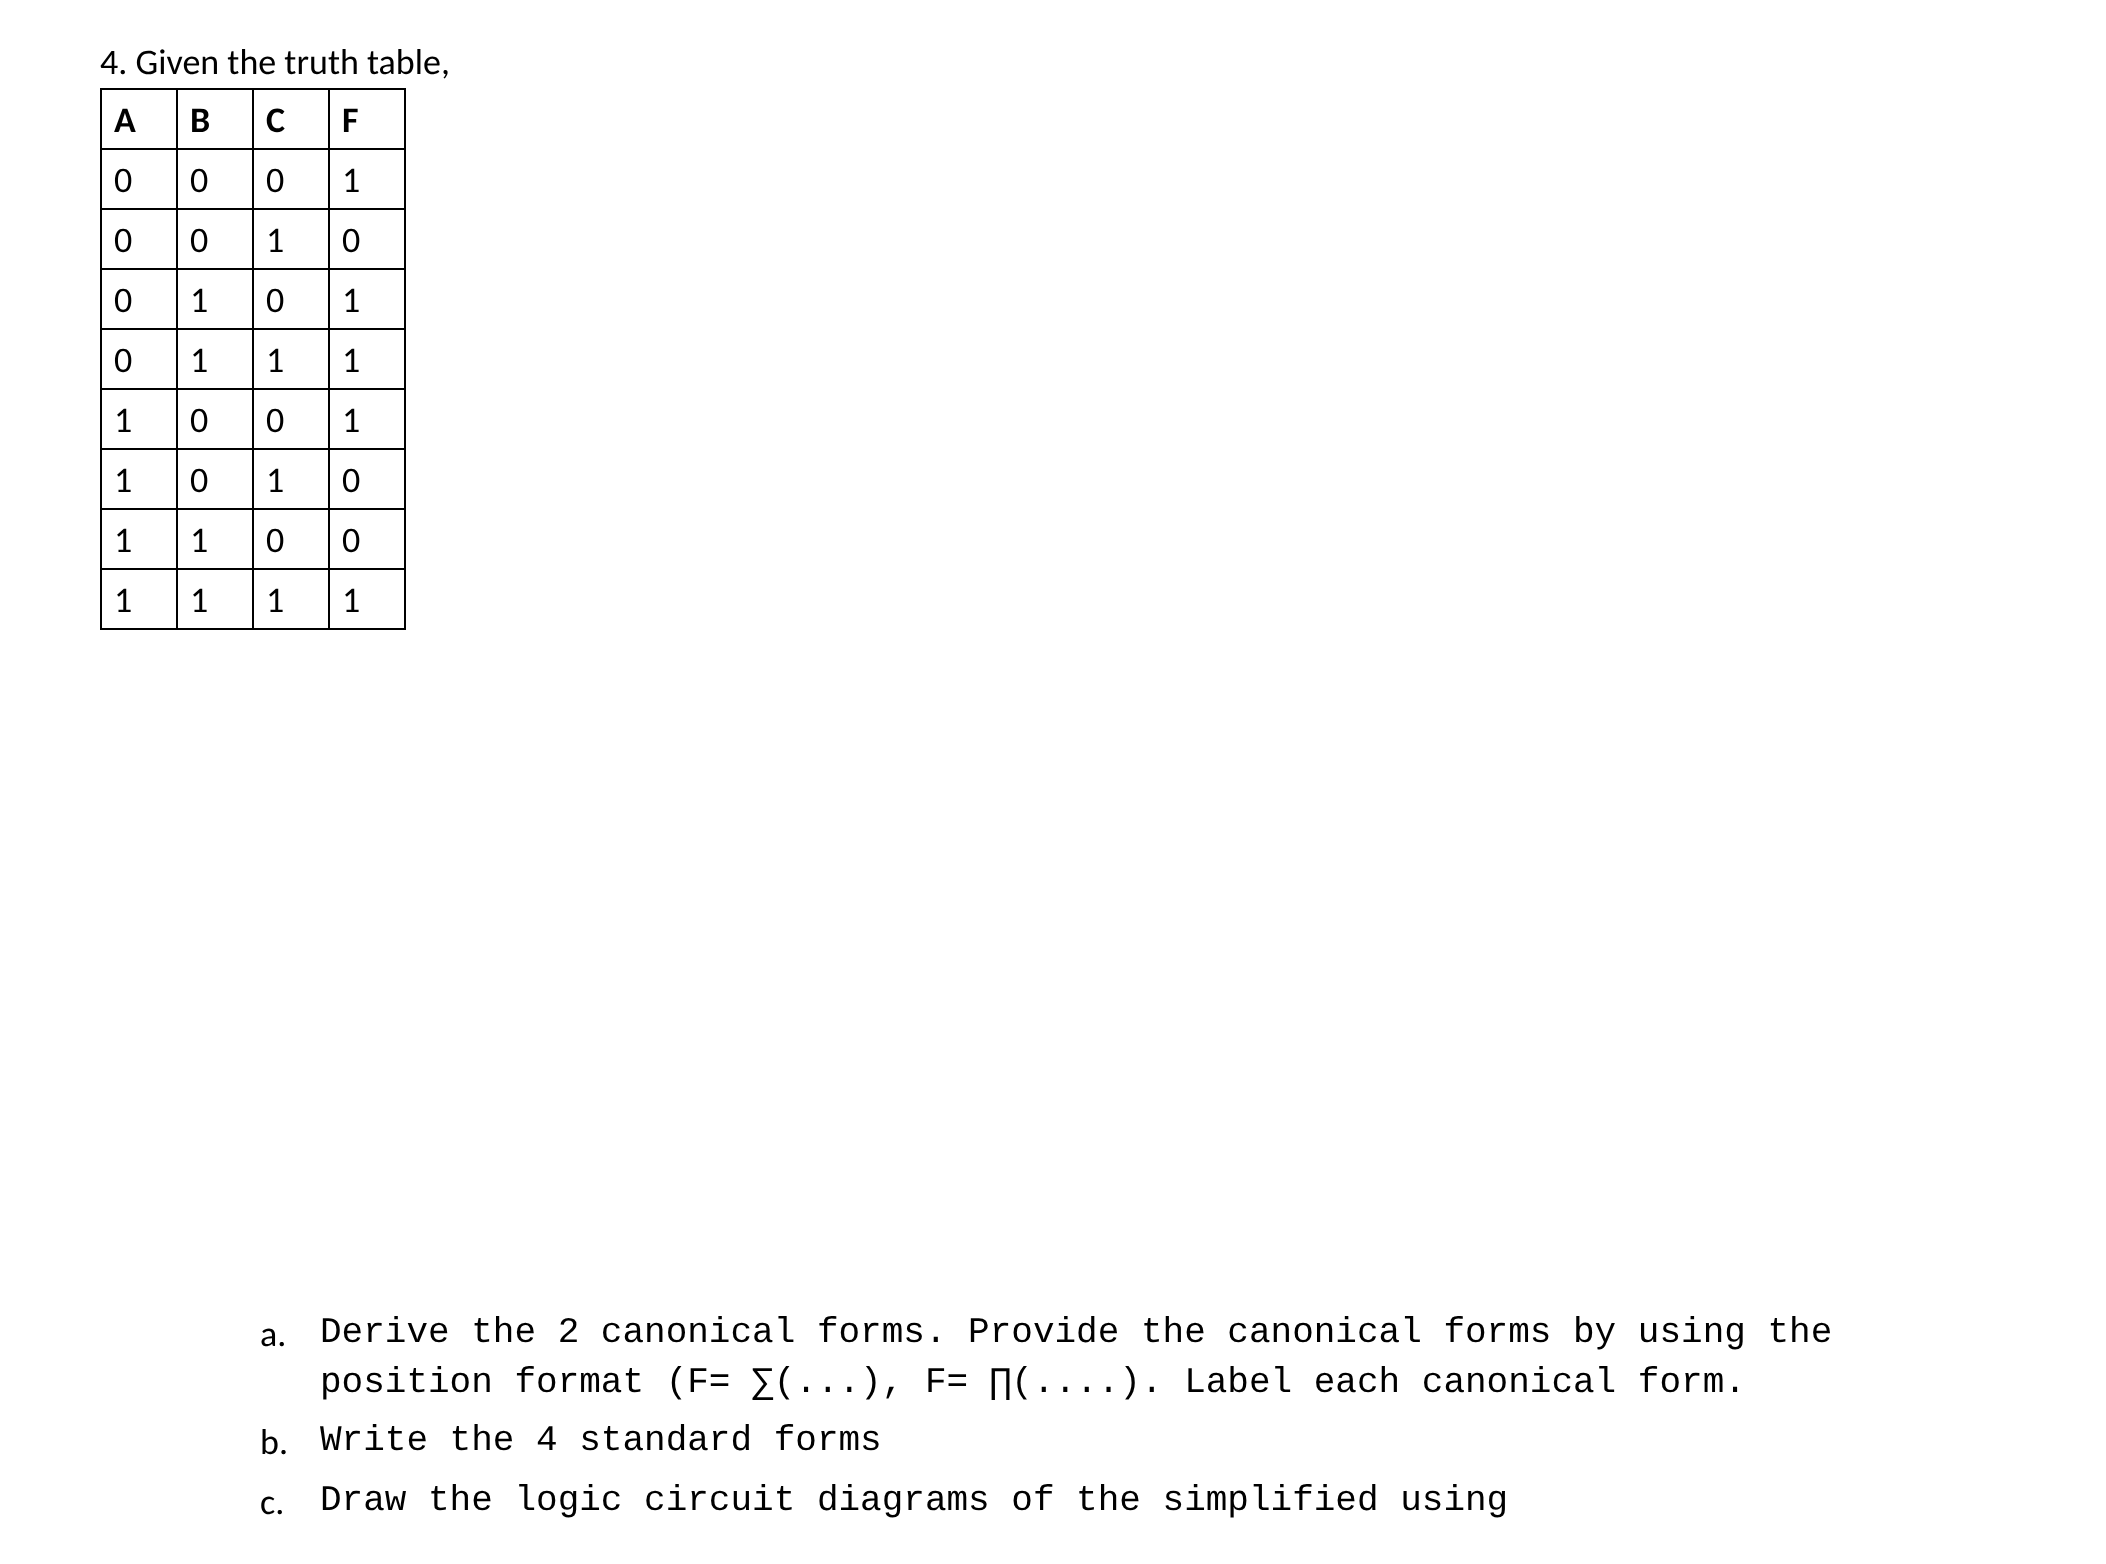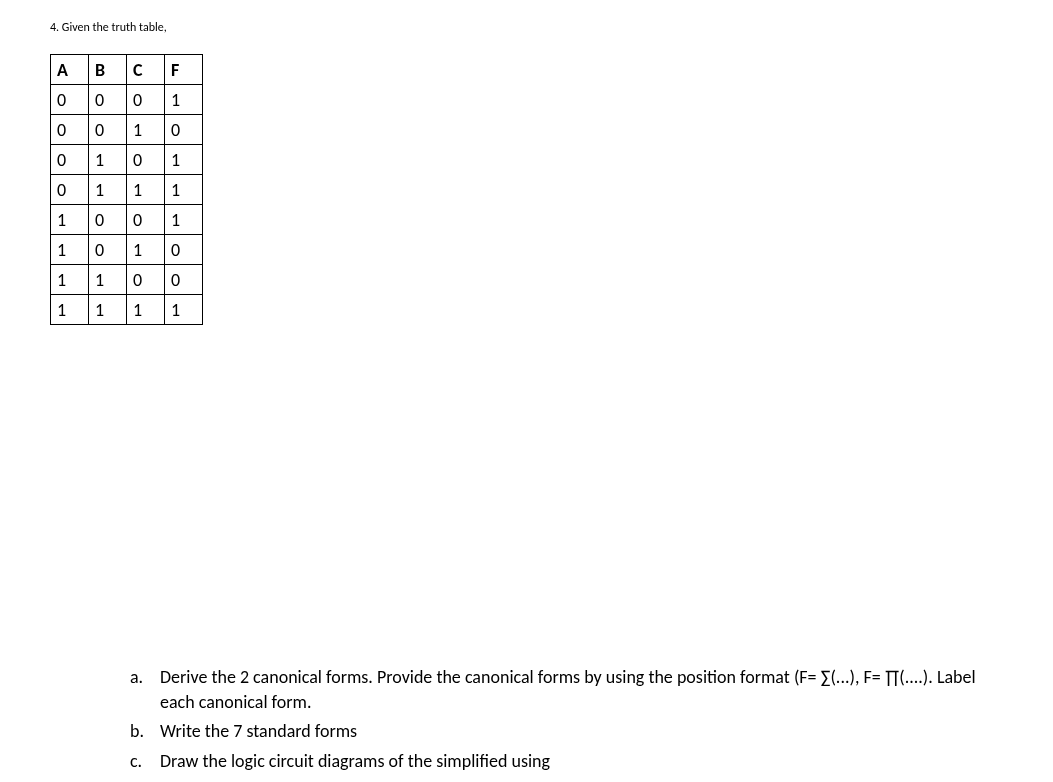--- a/index.html
+++ b/index.html
@@ -9,22 +9,22 @@
     }
     body {
       font-family: Calibri, 'Segoe UI', Arial, sans-serif;
       font-size: 18px;
       color: #000;
       background: #fff;
       padding: 20px 50px;
       width: 1053px;
     }
     .question-title {
-      margin-bottom: 20px;
-      font-size: 12px;
+      margin-bottom: 2px;
+      font-size: 18px;
     }
     .truth-table {
       border-collapse: collapse;
       margin-bottom: 340px;
     }
     .truth-table th,
     .truth-table td {
       border: 1px solid #000;
       padding: 3px 6px;
       text-align: left;
@@ -42,20 +42,21 @@
       display: flex;
       margin-bottom: 4px;
       font-size: 18px;
       line-height: 1.4;
     }
     .sub-label {
       min-width: 30px;
     }
     .sub-text {
       flex: 1;
+      font-family: Liberation Mono, monospace;
     }
   </style>
 </head>
 <body>
 
 <div class="question-title">
   <span>4.</span>
   <span>Given the truth table,</span>
 </div>
 
@@ -120,19 +121,19 @@
     </tbody>
 </table>
 
 <div class="sub-questions">
     <div class="sub-item">
       <span class="sub-label">a.</span>
       <span class="sub-text">Derive the 2 canonical forms. Provide the canonical forms by using the position format (F= ∑(...), F= ∏(....). Label each canonical form.</span>
     </div>
     <div class="sub-item">
       <span class="sub-label">b.</span>
-      <span class="sub-text">Write the 7 standard forms</span>
+      <span class="sub-text">Write the 4 standard forms</span>
     </div>
     <div class="sub-item">
       <span class="sub-label">c.</span>
       <span class="sub-text">Draw the logic circuit diagrams of the simplified using</span>
     </div>
   </div>
 
 </body></html>

